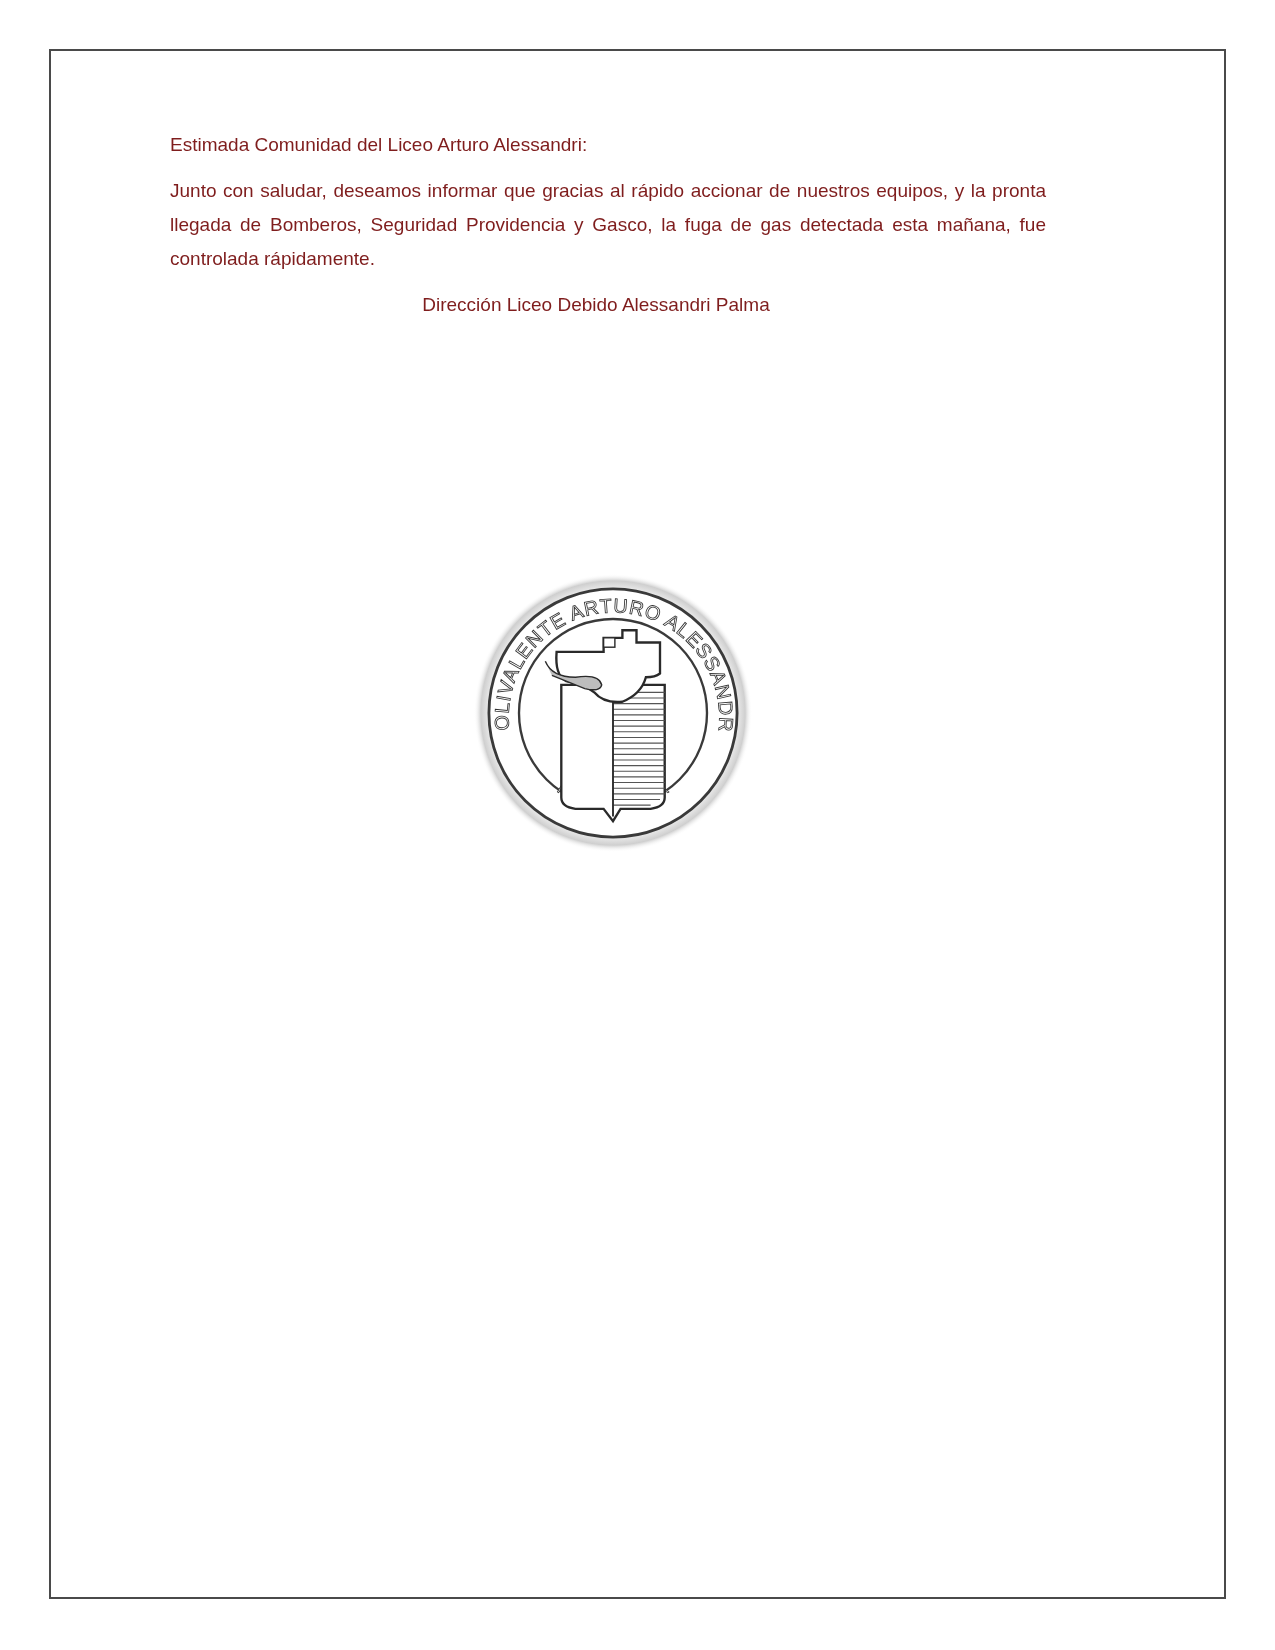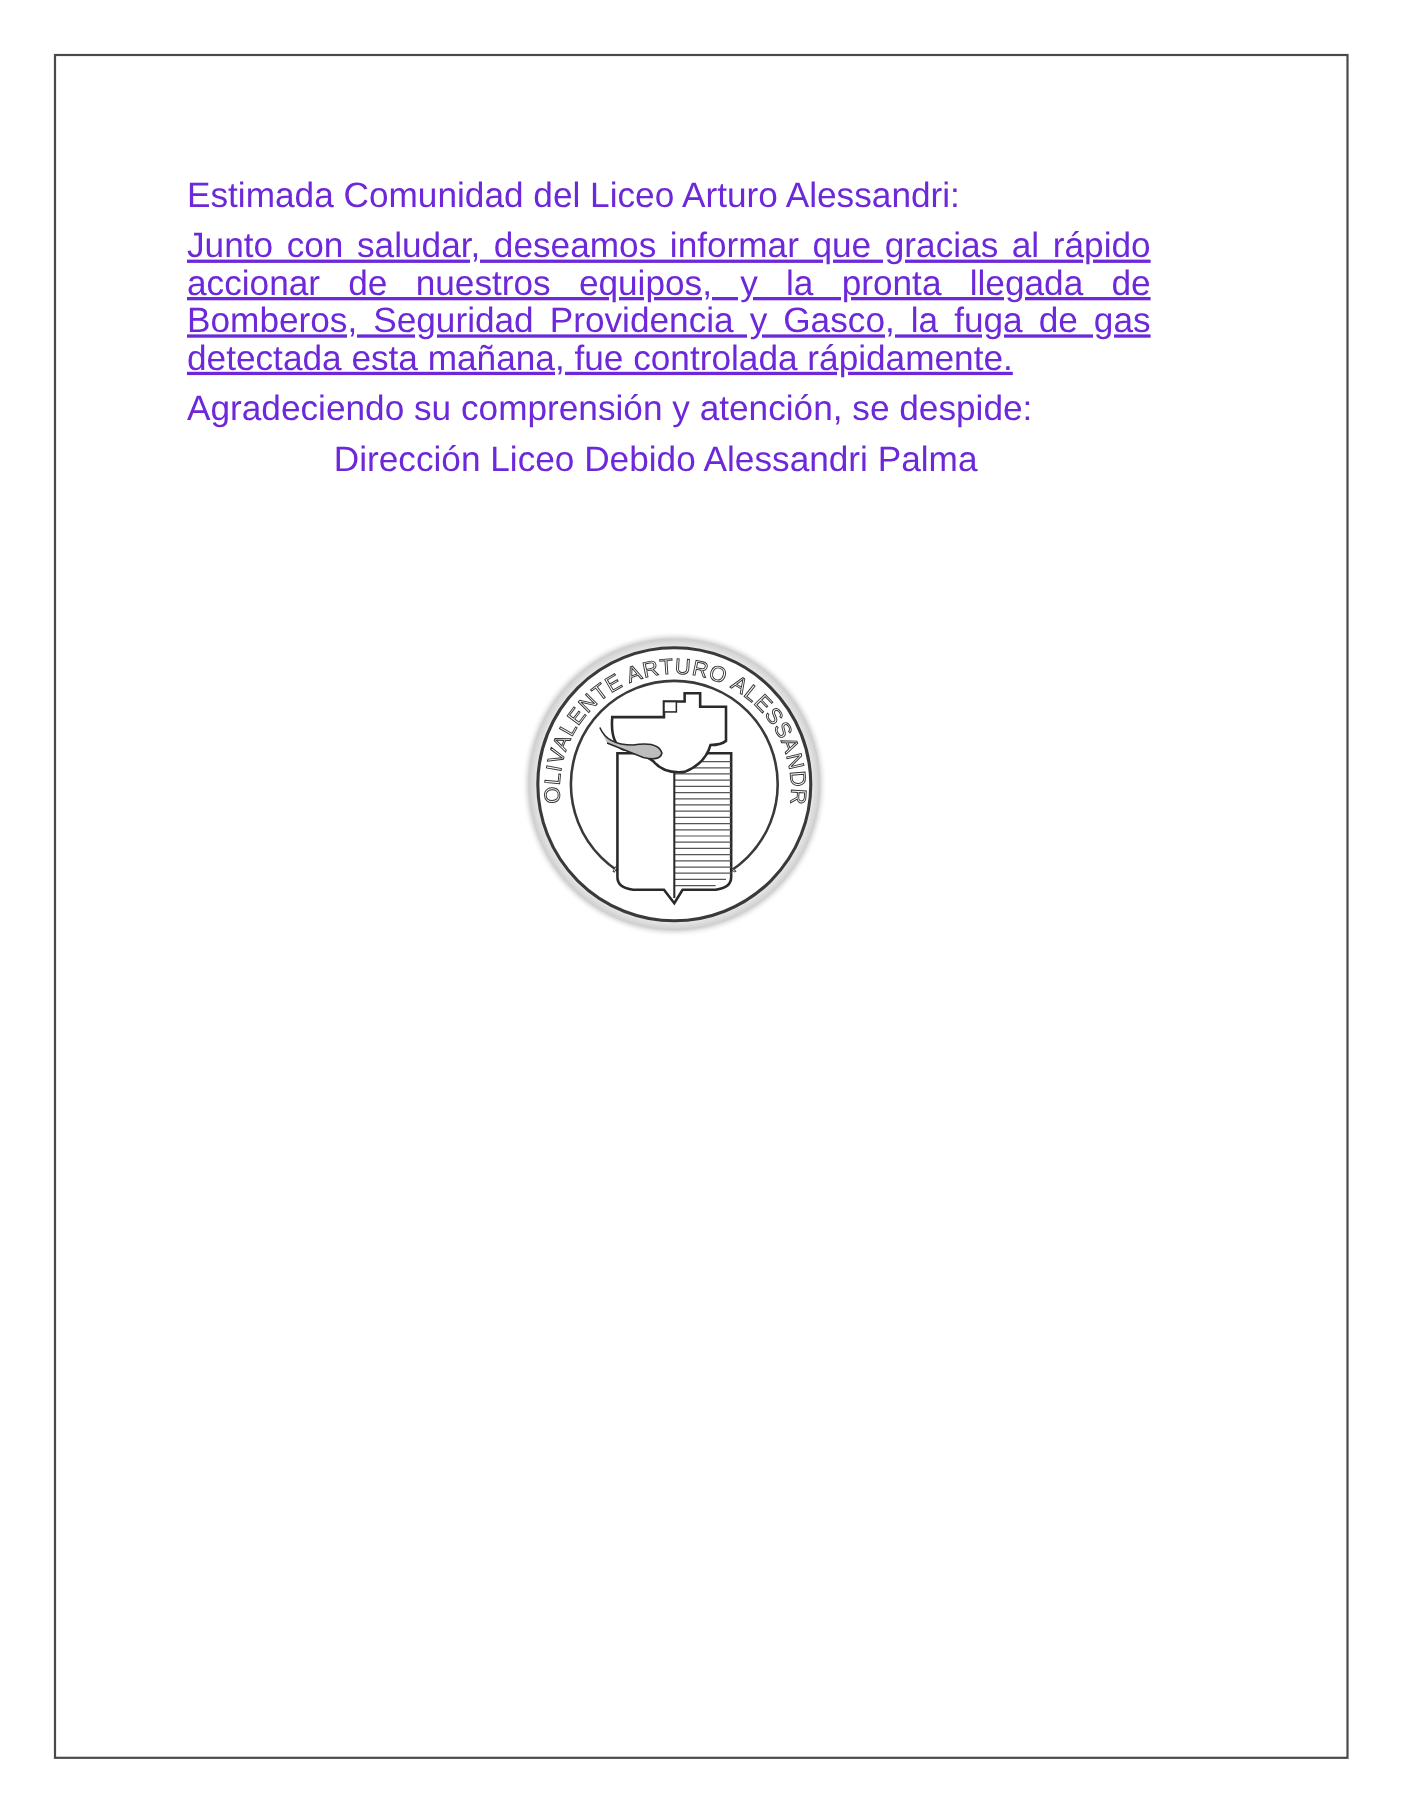--- a/index.html
+++ b/index.html
@@ -2,41 +2,40 @@
 <html><head>
 <meta charset="utf-8">
 <style>
   html, body { margin: 0; padding: 0; background: #ffffff; }
   body { width: 1275px; height: 1650px; position: relative; overflow: hidden; }
   .page-border {
     position: absolute; left: 49px; top: 49px; width: 1177px; height: 1550px;
     border: 2px solid #4a4a4a; box-sizing: border-box;
   }
   .content {
-    position: absolute; left: 170px; top: 160px; width: 876px;
-    font-family: "Liberation Sans", sans-serif; font-size: 32px; line-height: 34px;
-    color: #6d28d9;
+    position: absolute; left: 170px; top: 128px; width: 876px;
+    font-family: "Liberation Sans", sans-serif; font-size: 19px; line-height: 34px;
+    color: #7f1d1d;
   }
-  .para { margin: 0 0 12px 0; text-align: justify; text-decoration: underline; }
+  .para { margin: 0 0 12px 0; text-align: justify; }
   .greeting { margin: 0 0 12px 0; }
   .signature { text-align: center; margin: 0; padding-right: 24px; }
   .logo-wrap {
     position: absolute; left: 472px; top: 572px; width: 282px; height: 282px;
   }
   .logo-wrap svg { width: 100%; height: 100%; }
 </style>
 </head>
 <body>
 
 <div class="page-border"></div>
 
 <div class="content">
   <p class="greeting">Estimada Comunidad del Liceo Arturo Alessandri:</p>
   <p class="para">Junto con saludar, deseamos informar que gracias al rápido accionar de nuestros equipos, y la pronta llegada de Bomberos, Seguridad Providencia y Gasco, la fuga de gas detectada esta mañana, fue controlada rápidamente.</p>
-  <p class="greeting">Agradeciendo su comprensión y atención, se despide:</p>
   <p class="signature">Dirección Liceo Debido Alessandri Palma</p>
 </div>
 
 <div class="logo-wrap">
   <svg viewBox="0 0 300 300" xmlns="http://www.w3.org/2000/svg">
     <defs>
       <radialGradient id="glow" cx="50%" cy="50%" r="50%">
         <stop offset="85%" stop-color="#ffffff"></stop>
         <stop offset="95%" stop-color="#cfcfcf"></stop>
         <stop offset="100%" stop-color="#ffffff" stop-opacity="0"></stop>

